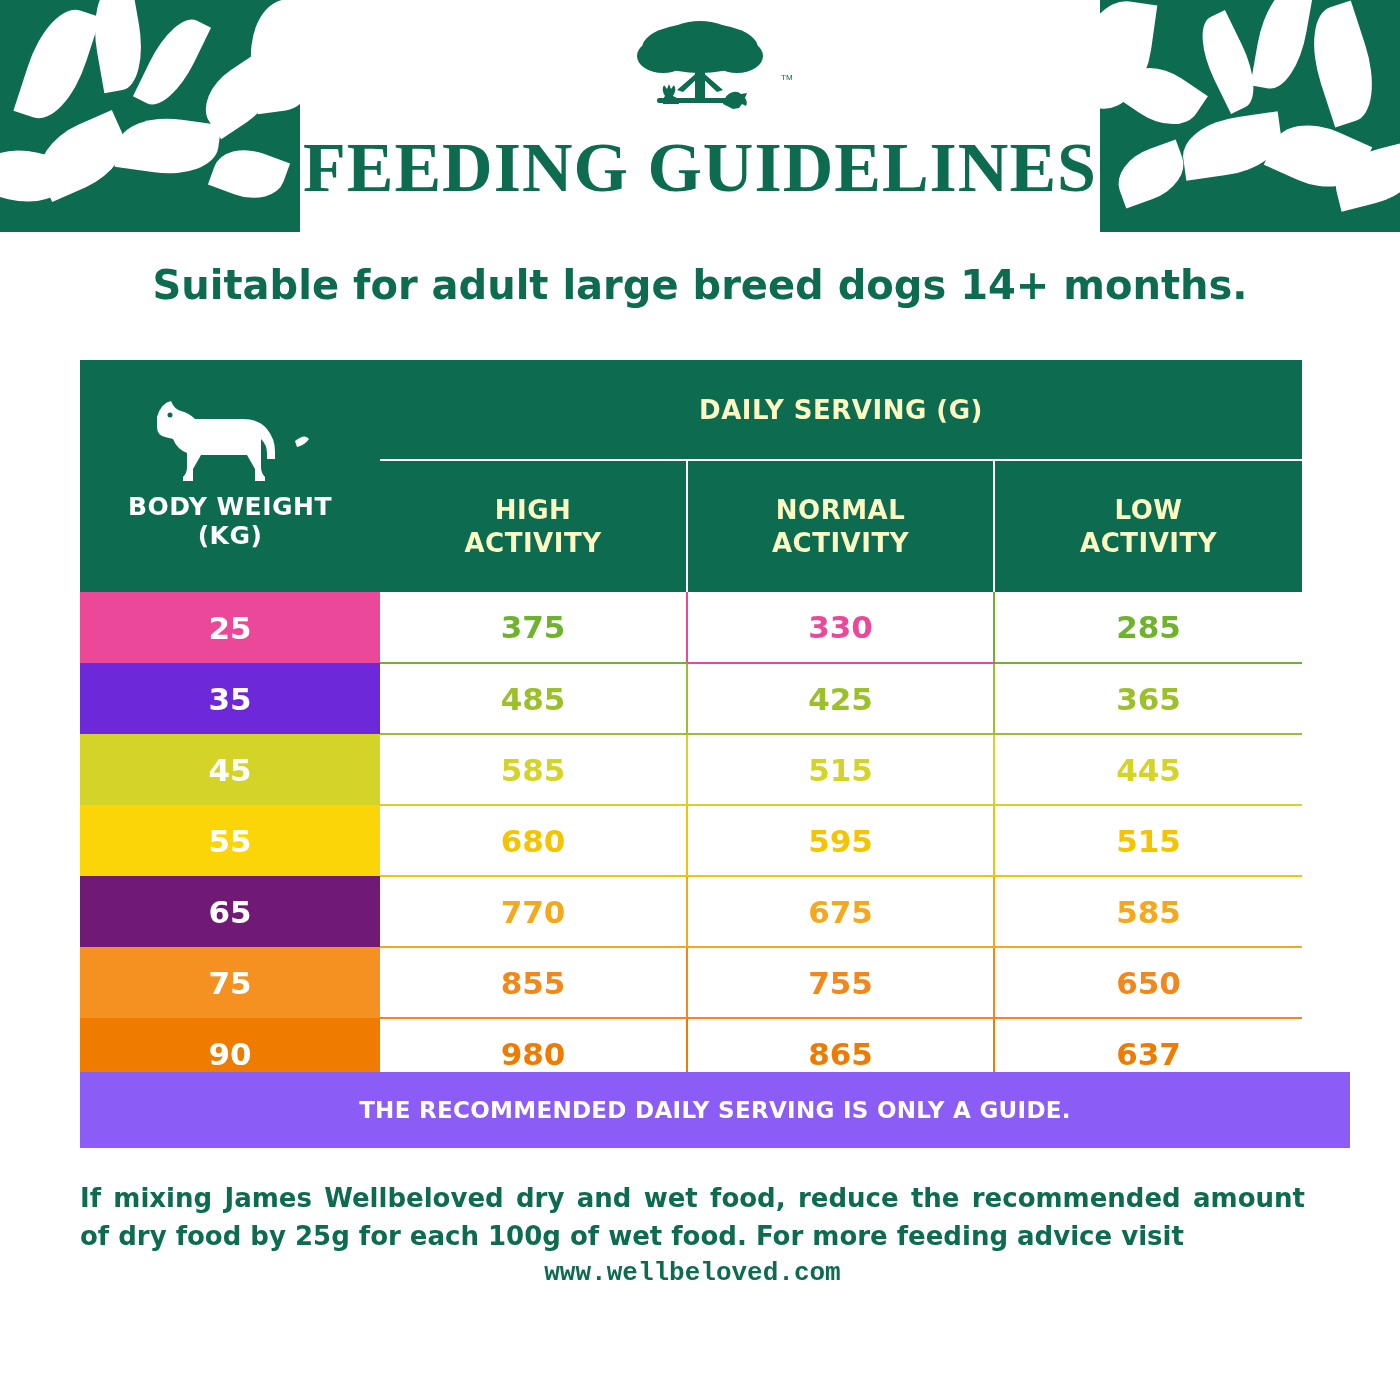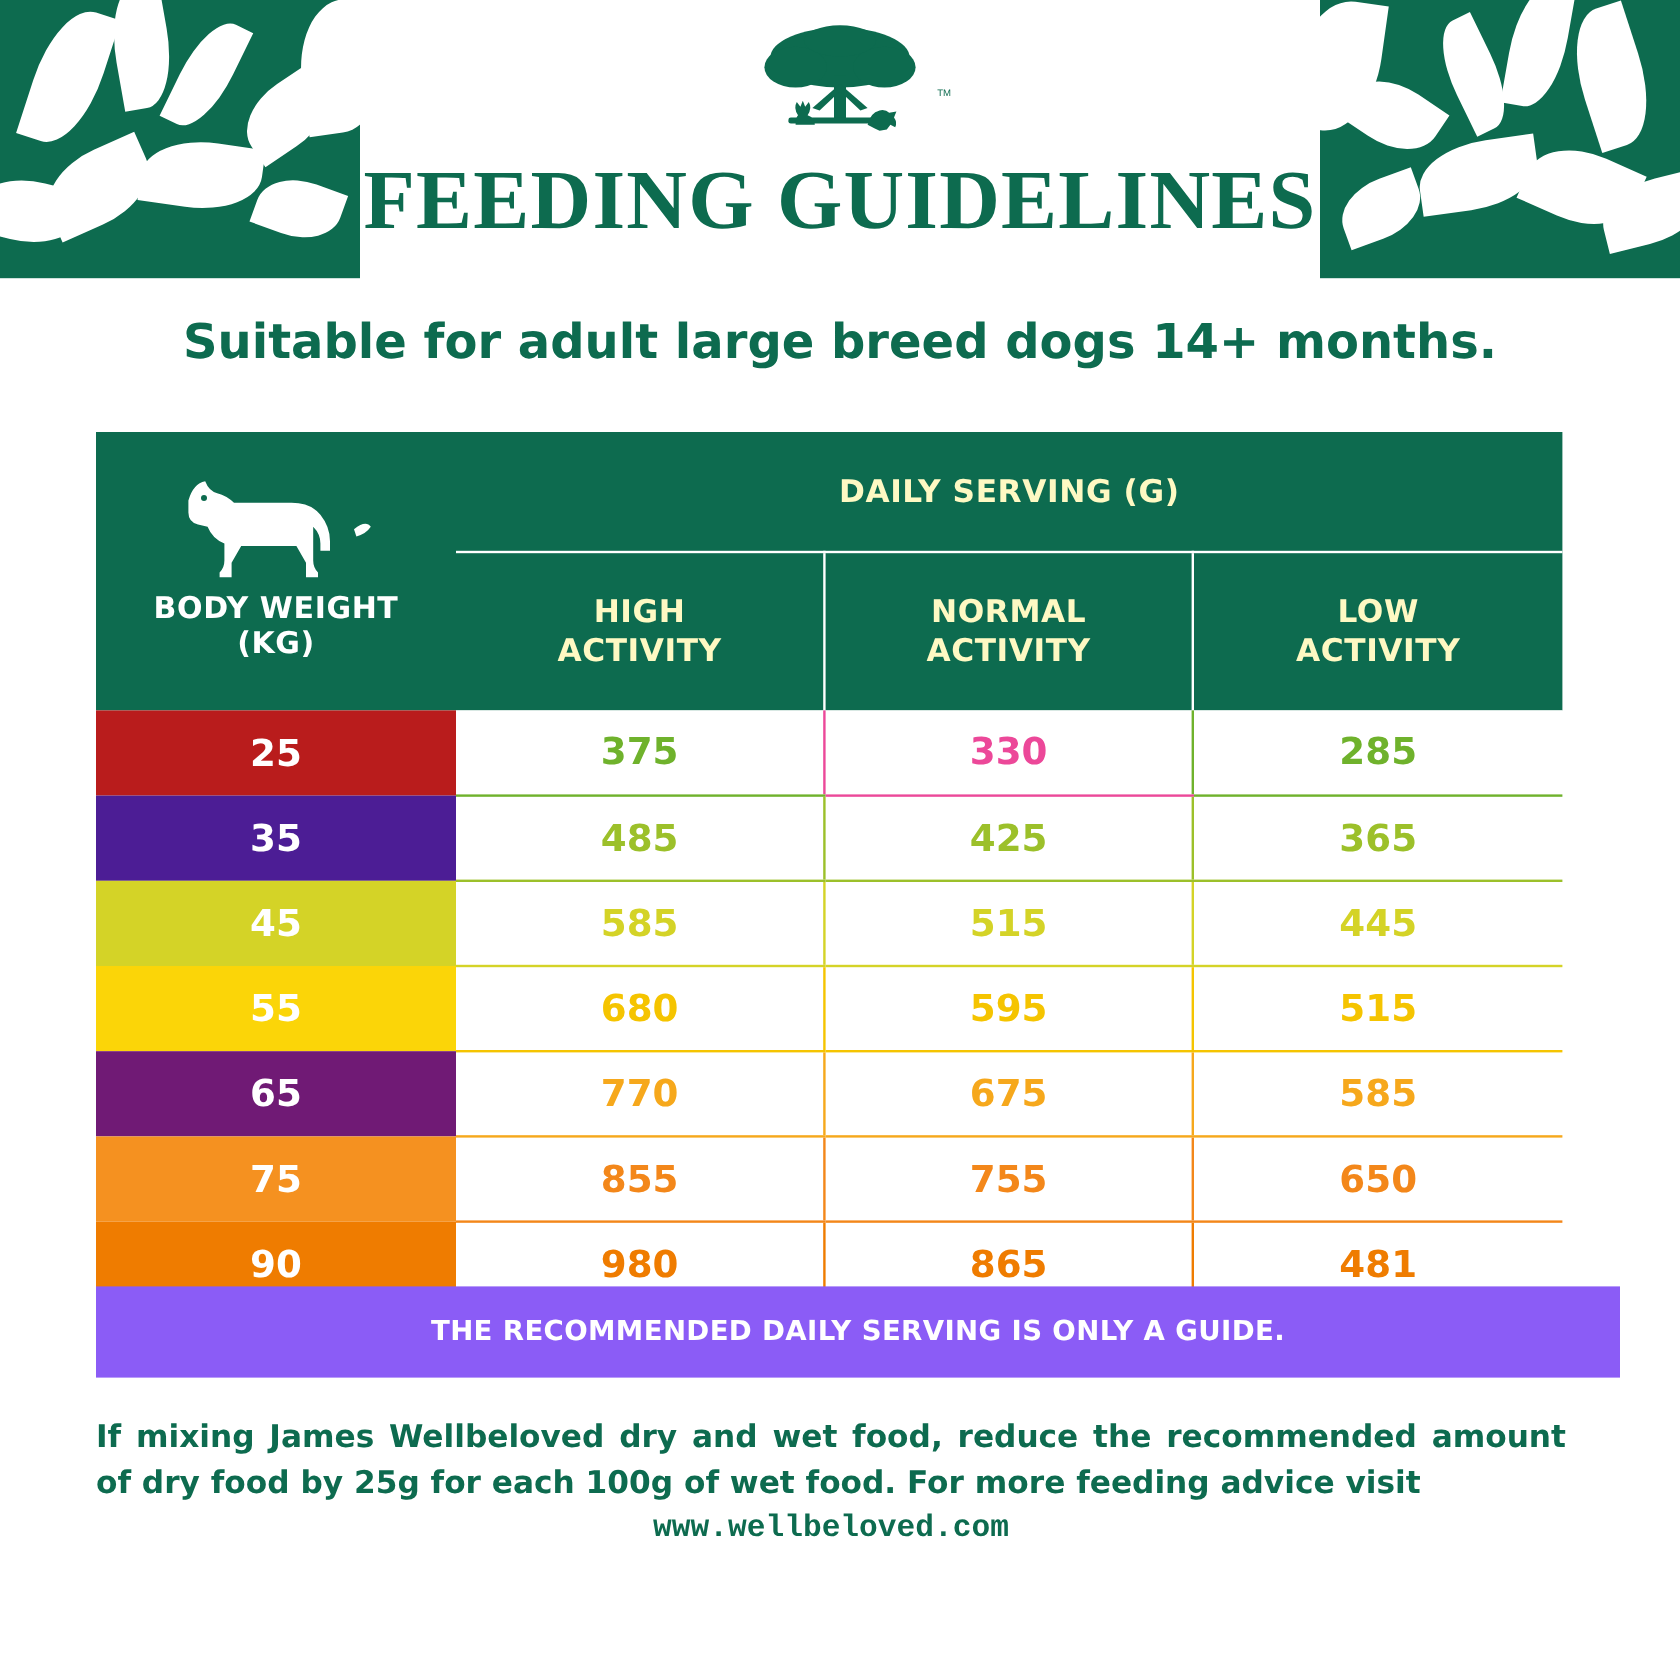--- a/index.html
+++ b/index.html
@@ -188,27 +188,27 @@
             <span>ACTIVITY</span>
           </th>
           <th class="th-dark act-head">
             <span>LOW</span><br>
             <span>ACTIVITY</span>
           </th>
         </tr>
       </thead>
       <tbody>
         <tr class="datarow" style="color:#6fb22c">
-          <td class="weight" style="background:#b91c1c">25</td>
+          <td class="weight" style="background:#ec4899">25</td>
           <td class="val" style="color:#6fb22c">375</td>
           <td class="val" style="color:#ec4899">330</td>
           <td class="val" style="color:#6fb22c">285</td>
         </tr>
         <tr class="datarow" style="color:#9cc02a">
-          <td class="weight" style="background:#4c1d95">35</td>
+          <td class="weight" style="background:#6d28d9">35</td>
           <td class="val" style="color:#9cc02a">485</td>
           <td class="val" style="color:#9cc02a">425</td>
           <td class="val" style="color:#9cc02a">365</td>
         </tr>
         <tr class="datarow" style="color:#d4d327">
           <td class="weight" style="background:#d4d327">45</td>
           <td class="val" style="color:#d4d327">585</td>
           <td class="val" style="color:#d4d327">515</td>
           <td class="val" style="color:#d4d327">445</td>
         </tr>
@@ -227,21 +227,21 @@
         <tr class="datarow" style="color:#f59120">
           <td class="weight" style="background:#f59120">75</td>
           <td class="val" style="color:#f3871a">855</td>
           <td class="val" style="color:#f3871a">755</td>
           <td class="val" style="color:#f3871a">650</td>
         </tr>
         <tr class="datarow" style="color:#ef7c00">
           <td class="weight" style="background:#ef7c00">90</td>
           <td class="val" style="color:#ef7c00">980</td>
           <td class="val" style="color:#ef7c00">865</td>
-          <td class="val" style="color:#ef7c00">481</td>
+          <td class="val" style="color:#ef7c00">637</td>
         </tr>
       </tbody>
     </table>
   </div>
 
   <div class="footer-bar">THE RECOMMENDED DAILY SERVING IS ONLY A GUIDE.</div>
 
   <div class="note">
     <span>If mixing James Wellbeloved dry and wet food, reduce the recommended amount</span>
     <span>of dry food by 25g for each 100g of wet food. For more feeding advice visit</span>

